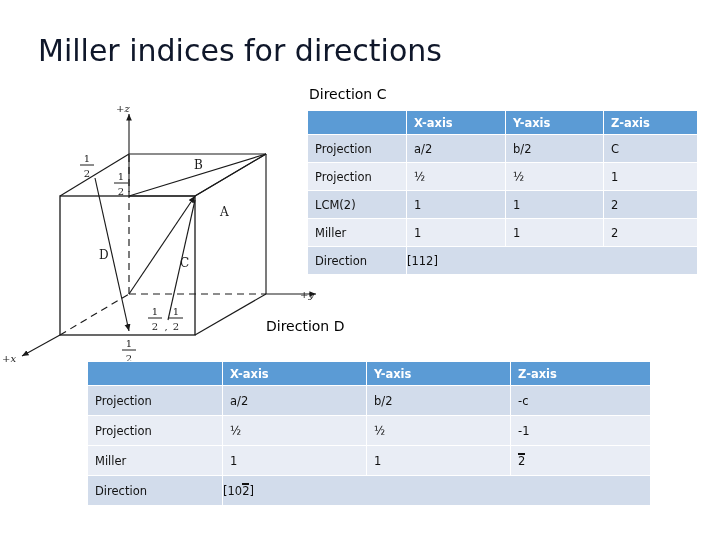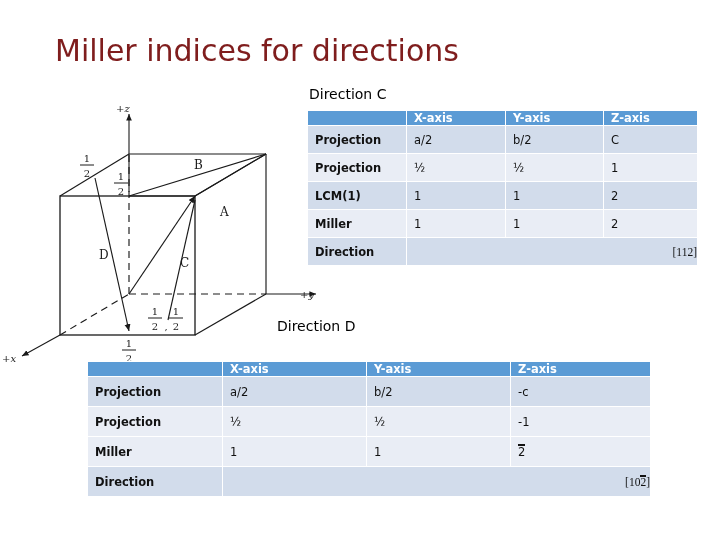--- a/index.html
+++ b/index.html
@@ -12,26 +12,26 @@
     height: 540px;
     position: relative;
     overflow: hidden;
     font-family: "DejaVu Sans", sans-serif;
     color: #000000;
   }
 
   
   #slide-title {
     position: absolute;
-    left: 55px;
+    left: 38px;
     top: 33px;
     font-size: 30px;
     font-weight: 400;
     letter-spacing: 0px;
-    color: #7f1d1d;
+    color: #0f172a;
     white-space: nowrap;
     font-family: "DejaVu Sans", sans-serif;
   }
 
   
   #cube-figure {
     position: absolute;
     left: 0px;
     top: 100px;
     width: 320px;
@@ -40,21 +40,21 @@
   #cube-figure svg { display: block; }
 
   
   .section-caption {
     position: absolute;
     font-size: 14px;
     color: #000000;
     white-space: nowrap;
   }
   #caption-direction-c { left: 309px; top: 86px; }
-  #caption-direction-d { left: 277px; top: 318px; }
+  #caption-direction-d { left: 266px; top: 318px; }
 
   
   .data-table {
     position: absolute;
     border-collapse: separate;
     border-spacing: 1px;
     font-size: 11.5px;
     background: #ffffff;
     table-layout: fixed;
   }
@@ -74,46 +74,45 @@
     padding: 0;
     margin: 0;
     text-align: left;
     vertical-align: middle;
     font-weight: normal;
   }
   .data-table thead th {
     background: #5B9BD5;
     color: #ffffff;
     font-weight: bold;
-    height: 14px;
+    height: 23px;
     padding-left: 7px;
     font-size: 11.5px;
   }
   .data-table thead th.corner-head {
     background: #5B9BD5;
   }
   .data-table tbody tr.row-dark td {
     background: #D2DCEB;
   }
   .data-table tbody tr.row-light td {
     background: #E9EDF5;
   }
   .data-table tbody td {
     height: 27px;
     padding-left: 7px;
     color: #111111;
     font-size: 11.5px;
   }
   .data-table tbody td.cell-label {
-    font-weight: bold;
+    font-weight: normal;
   }
   .data-table tbody td.cell-merged {
-    text-align: right;
+    text-align: left;
     padding-left: 0;
-    font-family: Liberation Serif, serif;
   }
 
   #table-direction-c tbody td { height: 27px; }
   #table-direction-d tbody td { height: 29px; }
 
   .overline {
     position: relative;
     display: inline-block;
   }
   .overline::before {
@@ -244,21 +243,21 @@
       <td>b/2</td>
       <td>C</td>
     </tr>
     <tr class="row-light">
       <td class="cell-label">Projection</td>
       <td>½</td>
       <td>½</td>
       <td>1</td>
     </tr>
     <tr class="row-dark">
-      <td class="cell-label">LCM(1)</td>
+      <td class="cell-label">LCM(2)</td>
       <td>1</td>
       <td>1</td>
       <td>2</td>
     </tr>
     <tr class="row-light">
       <td class="cell-label">Miller</td>
       <td>1</td>
       <td>1</td>
       <td>2</td>
     </tr>

